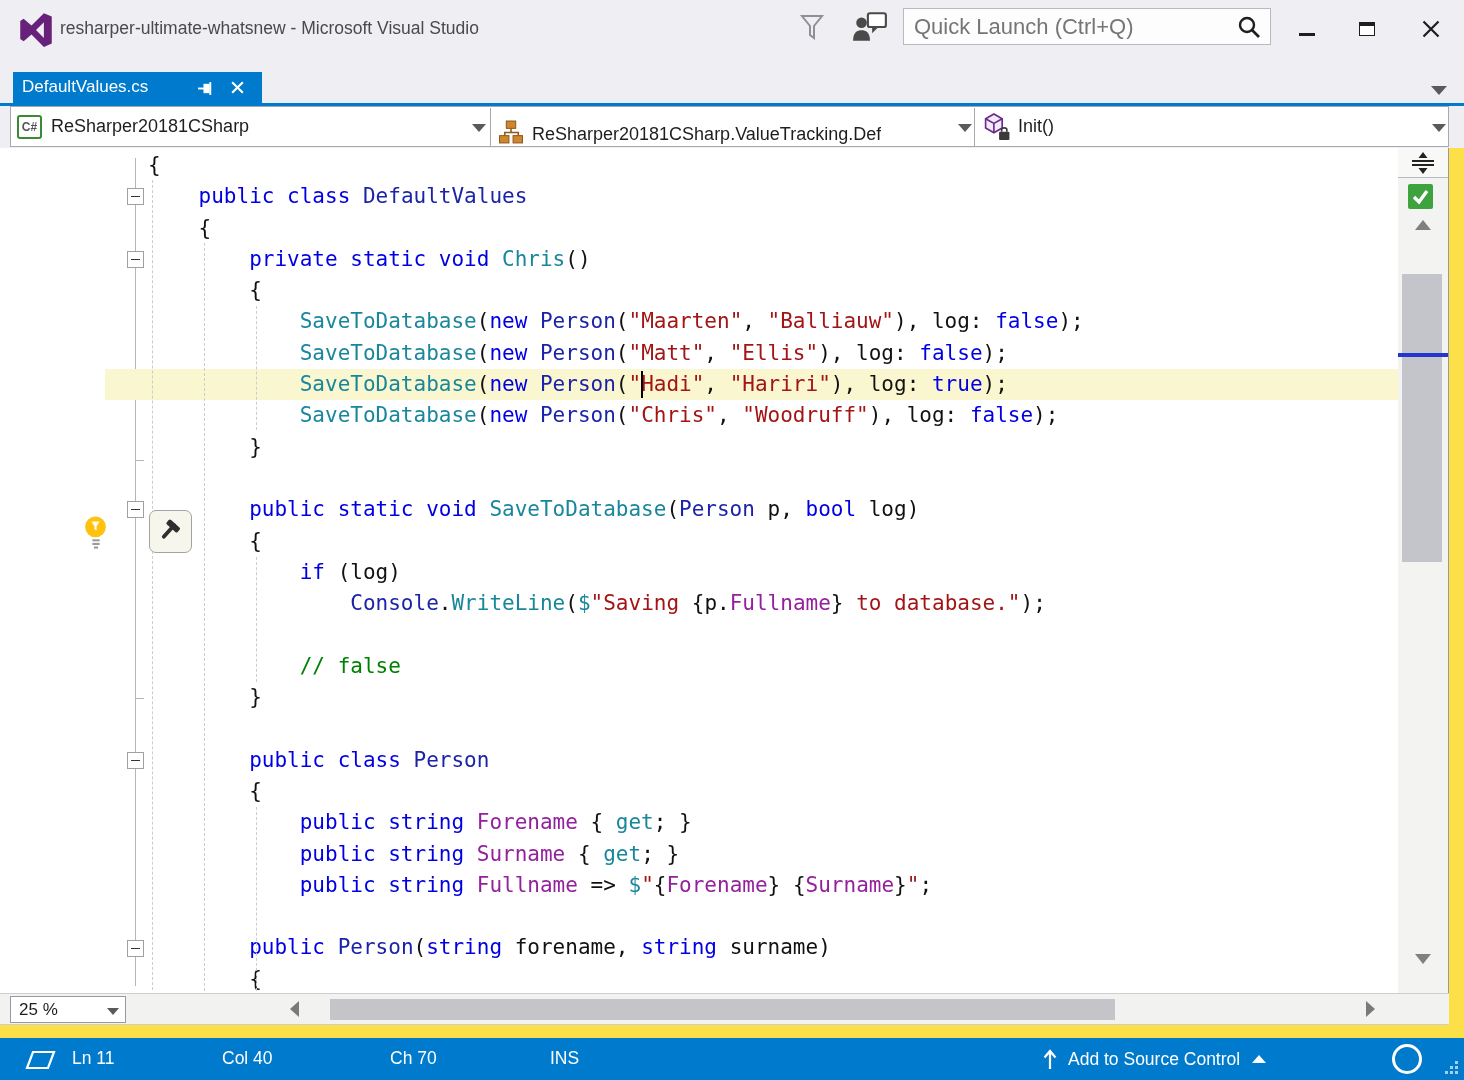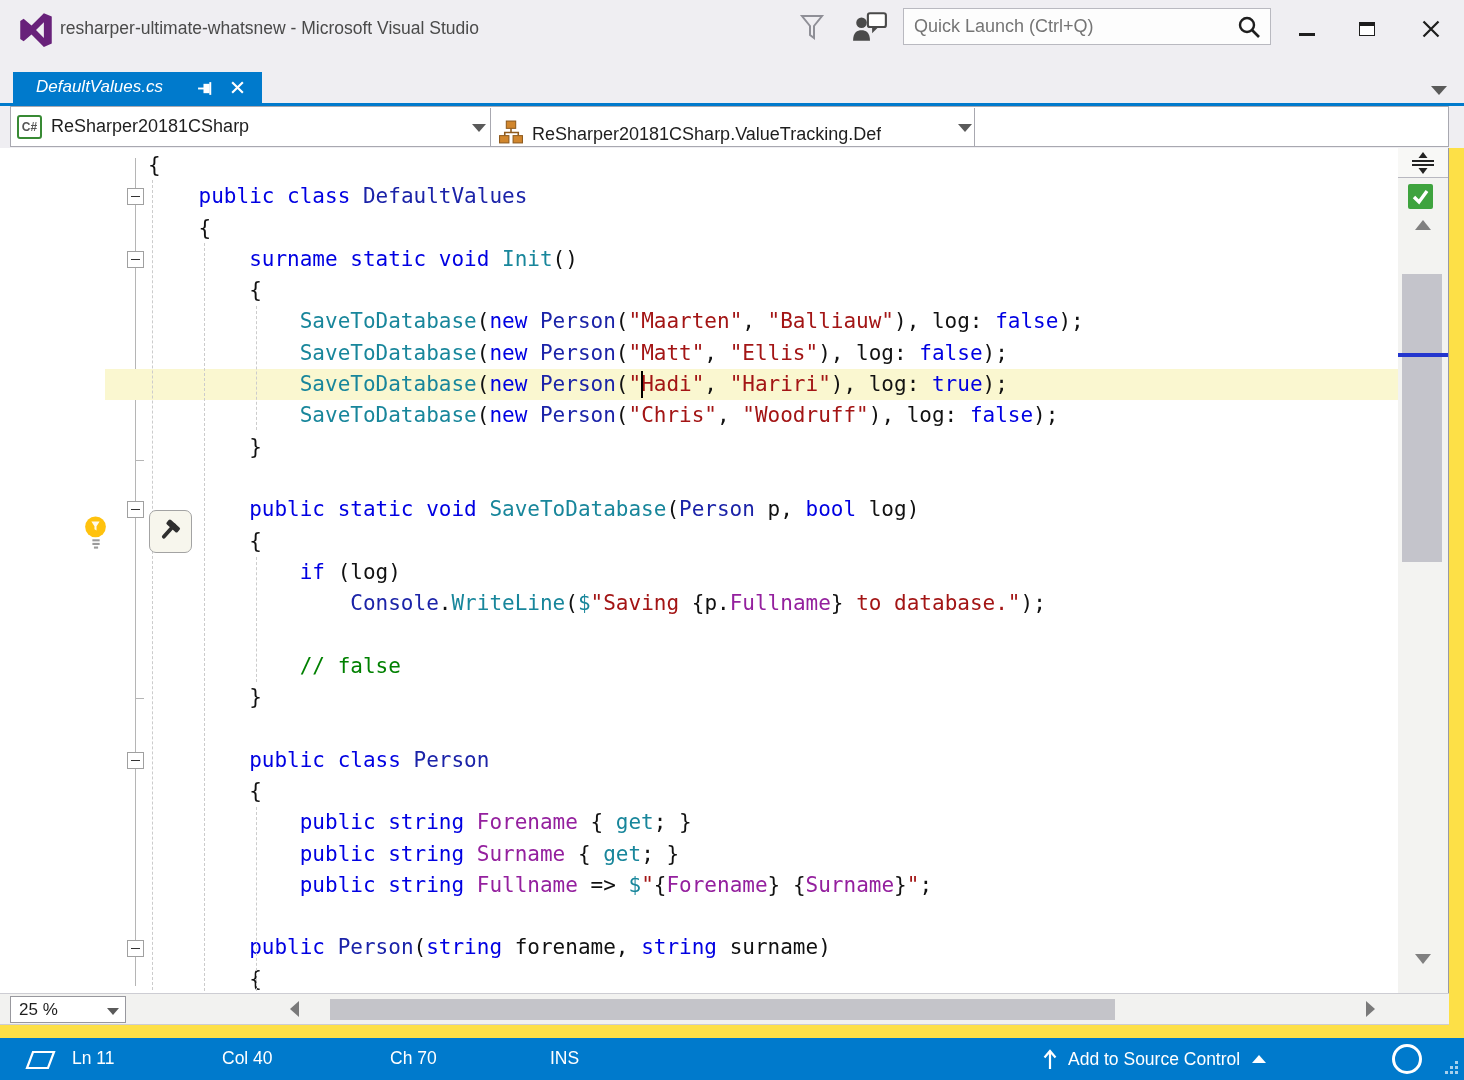--- a/index.html
+++ b/index.html
@@ -5,30 +5,30 @@
   * { margin:0; padding:0; box-sizing:border-box; }
   body { font-family:"Liberation Sans", sans-serif; background:#EFEEF2; }
   .window { position:relative; width:1464px; height:1080px; background:#fde047; overflow:hidden; }
 
   
   .titlebar { position:absolute; left:0; top:0; width:1464px; height:60px; background:#EFEEF2; }
   .vslogo { position:absolute; left:18px; top:12px; }
   .wtitle { position:absolute; left:60px; top:18px; font-size:17.5px; color:#4A4A4A; }
   .ticon { position:absolute; top:12px; }
   .quicklaunch { position:absolute; left:903px; top:8px; width:368px; height:37px; background:#FDFDFD; border:1px solid #B9B9C0; }
-  .quicklaunch input { position:absolute; left:0; top:0; width:330px; height:35px; border:none; outline:none; background:transparent; font-size:18px; color:#767676; padding-left:10px; font-family:"Liberation Sans",sans-serif; }
+  .quicklaunch input { position:absolute; left:0; top:0; width:330px; height:35px; border:none; outline:none; background:transparent; font-size:22px; color:#767676; padding-left:10px; font-family:"Liberation Sans",sans-serif; }
   .ql-search { position:absolute; right:8px; top:6px; }
   .winbtn { position:absolute; top:14px; width:34px; height:30px; display:flex; align-items:center; justify-content:center; }
   .min-glyph { width:16px; height:3px; background:#1E1E1E; margin-top:10px; }
   .max-glyph { width:16px; height:14px; border:1.5px solid #1E1E1E; border-top:4px solid #1E1E1E; background:#fff; }
 
   
   .tabstrip { position:absolute; left:0; top:60px; width:1464px; height:43px; background:#EFEEF2; }
   .tab { position:absolute; left:13px; top:12px; width:249px; height:31px; background:#007ACC; color:#fff; }
-  .tab-label { position:absolute; left:23px; top:5px; font-size:17px;font-style:italic; }
+  .tab-label { position:absolute; left:9px; top:5px; font-size:17px; }
   .tab-pin { position:absolute; left:184px; top:8px; }
   .tab-x { position:absolute; left:217px; top:8px; }
   .doc-chev { position:absolute; left:1431px; top:26px; width:0; height:0; border-left:8px solid transparent; border-right:8px solid transparent; border-top:9px solid #5A5A5A; }
   .bluebar { position:absolute; left:0; top:103px; width:1464px; height:3px; background:#007ACC; }
 
   
   .navbar { position:absolute; left:0; top:106px; width:1464px; height:42px; background:#EFEEF2; }
   .navbox { position:absolute; left:10px; top:0; width:1439px; height:41px; background:#FFFFFF; border:1px solid #A8A8B0; }
   .navdd { position:absolute; top:1px; height:37px; display:flex; align-items:center; }
   .navsep { position:absolute; top:1px; width:1px; height:38px; background:#A8A8B0; }
@@ -150,33 +150,45 @@
           <g fill="#D1862D" stroke="#8E5A1D">
               <rect x="7.5" y="1" width="9" height="7"></rect>
               <rect x="1" y="15" width="9" height="7"></rect>
               <rect x="14" y="15" width="9" height="7"></rect>
             </g>
         </svg>
         <span class="nav-label">ReSharper20181CSharp.ValueTracking.Def</span>
         <i class="chev" style="left:460px"></i>
       </div>
       <div class="navsep" style="left:963px"></div>
+      <div class="navdd" style="left:971px; width:466px;">
+        <svg width="30" height="29" viewBox="0 0 28 28" style="margin-right:6px">
+          <path d="M11 2 L19 6.5 V15.5 L11 20 L3 15.5 V6.5 Z" fill="#F3EAF7" stroke="#6A2B8E" stroke-width="1.6"></path>
+          <path d="M3 6.5 L11 11 L19 6.5 M11 11 V20" fill="none" stroke="#6A2B8E" stroke-width="1.6"></path>
+          <g>
+              <rect x="16" y="19" width="10" height="8" rx="1" fill="#3A3A3A"></rect>
+              <path d="M18.5 19 V17 C18.5 14.8 23.5 14.8 23.5 17 V19" stroke="#3A3A3A" stroke-width="1.6" fill="none"></path>
+            </g>
+        </svg>
+        <span class="nav-label">Init()</span>
+        <i class="chev" style="left:450px"></i>
+      </div>
     </div>
   </div>
 
   <div class="editor">
     <div class="outline-vline"></div>
     <div class="outline-tick" style="top:312px"></div>
     <div class="outline-tick" style="top:550px"></div>
 
     <div id="code-lines">
         <div class="code-line"><span style="color: rgb(17, 17, 17);">{</span></div>
         <div class="code-line"><span style="color: rgb(17, 17, 17);">    </span><span style="color: rgb(0, 0, 226);">public class </span><span style="color: rgb(27, 35, 168);">DefaultValues</span></div>
         <div class="code-line"><span style="color: rgb(17, 17, 17);">    {</span></div>
-        <div class="code-line"><span style="color: rgb(17, 17, 17);">        </span><span style="color: rgb(0, 0, 226);">surname static void </span><span style="color: rgb(24, 134, 155);">Init</span><span style="color: rgb(17, 17, 17);">()</span></div>
+        <div class="code-line"><span style="color: rgb(17, 17, 17);">        </span><span style="color: rgb(0, 0, 226);">private static void </span><span style="color: rgb(24, 134, 155);">Chris</span><span style="color: rgb(17, 17, 17);">()</span></div>
         <div class="code-line"><span style="color: rgb(17, 17, 17);">        {</span></div>
         <div class="code-line"><span style="color: rgb(17, 17, 17);">            </span><span style="color: rgb(24, 134, 155);">SaveToDatabase</span><span style="color: rgb(17, 17, 17);">(</span><span style="color: rgb(0, 0, 226);">new </span><span style="color: rgb(27, 35, 168);">Person</span><span style="color: rgb(17, 17, 17);">(</span><span style="color: rgb(163, 21, 21);">"Maarten"</span><span style="color: rgb(17, 17, 17);">, </span><span style="color: rgb(163, 21, 21);">"Balliauw"</span><span style="color: rgb(17, 17, 17);">), log: </span><span style="color: rgb(0, 0, 226);">false</span><span style="color: rgb(17, 17, 17);">);</span></div>
         <div class="code-line"><span style="color: rgb(17, 17, 17);">            </span><span style="color: rgb(24, 134, 155);">SaveToDatabase</span><span style="color: rgb(17, 17, 17);">(</span><span style="color: rgb(0, 0, 226);">new </span><span style="color: rgb(27, 35, 168);">Person</span><span style="color: rgb(17, 17, 17);">(</span><span style="color: rgb(163, 21, 21);">"Matt"</span><span style="color: rgb(17, 17, 17);">, </span><span style="color: rgb(163, 21, 21);">"Ellis"</span><span style="color: rgb(17, 17, 17);">), log: </span><span style="color: rgb(0, 0, 226);">false</span><span style="color: rgb(17, 17, 17);">);</span></div>
         <div class="code-line hl"><span style="color: rgb(17, 17, 17);">            </span><span style="color: rgb(24, 134, 155);">SaveToDatabase</span><span style="color: rgb(17, 17, 17);">(</span><span style="color: rgb(0, 0, 226);">new </span><span style="color: rgb(27, 35, 168);">Person</span><span style="color: rgb(17, 17, 17);">(</span><span style="color: rgb(163, 21, 21);">"Hadi"</span><span style="color: rgb(17, 17, 17);">, </span><span style="color: rgb(163, 21, 21);">"Hariri"</span><span style="color: rgb(17, 17, 17);">), log: </span><span style="color: rgb(0, 0, 226);">true</span><span style="color: rgb(17, 17, 17);">);</span></div>
         <div class="code-line"><span style="color: rgb(17, 17, 17);">            </span><span style="color: rgb(24, 134, 155);">SaveToDatabase</span><span style="color: rgb(17, 17, 17);">(</span><span style="color: rgb(0, 0, 226);">new </span><span style="color: rgb(27, 35, 168);">Person</span><span style="color: rgb(17, 17, 17);">(</span><span style="color: rgb(163, 21, 21);">"Chris"</span><span style="color: rgb(17, 17, 17);">, </span><span style="color: rgb(163, 21, 21);">"Woodruff"</span><span style="color: rgb(17, 17, 17);">), log: </span><span style="color: rgb(0, 0, 226);">false</span><span style="color: rgb(17, 17, 17);">);</span></div>
         <div class="code-line"><span style="color: rgb(17, 17, 17);">        }</span></div>
         <div class="code-line"></div>
         <div class="code-line"><span style="color: rgb(17, 17, 17);">        </span><span style="color: rgb(0, 0, 226);">public static void </span><span style="color: rgb(24, 134, 155);">SaveToDatabase</span><span style="color: rgb(17, 17, 17);">(</span><span style="color: rgb(27, 35, 168);">Person</span><span style="color: rgb(17, 17, 17);"> p, </span><span style="color: rgb(0, 0, 226);">bool</span><span style="color: rgb(17, 17, 17);"> log)</span></div>
         <div class="code-line"><span style="color: rgb(17, 17, 17);">        {</span></div>
         <div class="code-line"><span style="color: rgb(17, 17, 17);">            </span><span style="color: rgb(0, 0, 226);">if</span><span style="color: rgb(17, 17, 17);"> (log)</span></div>

